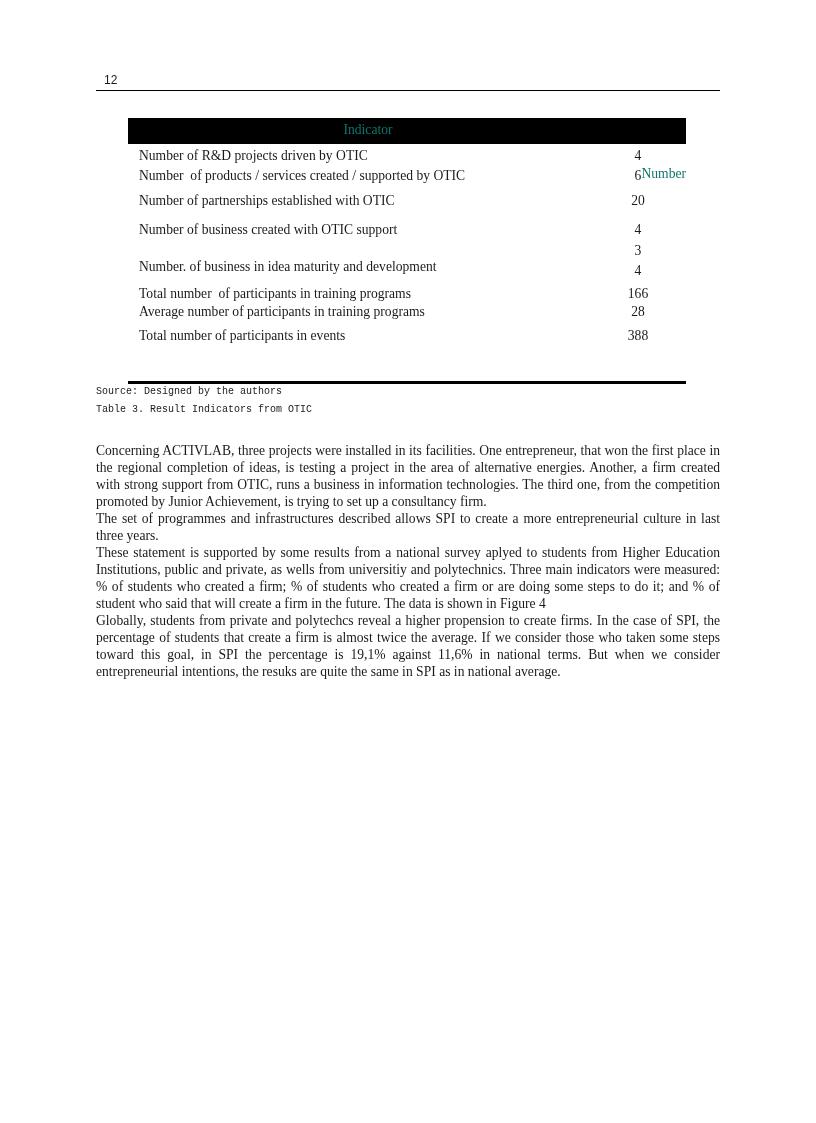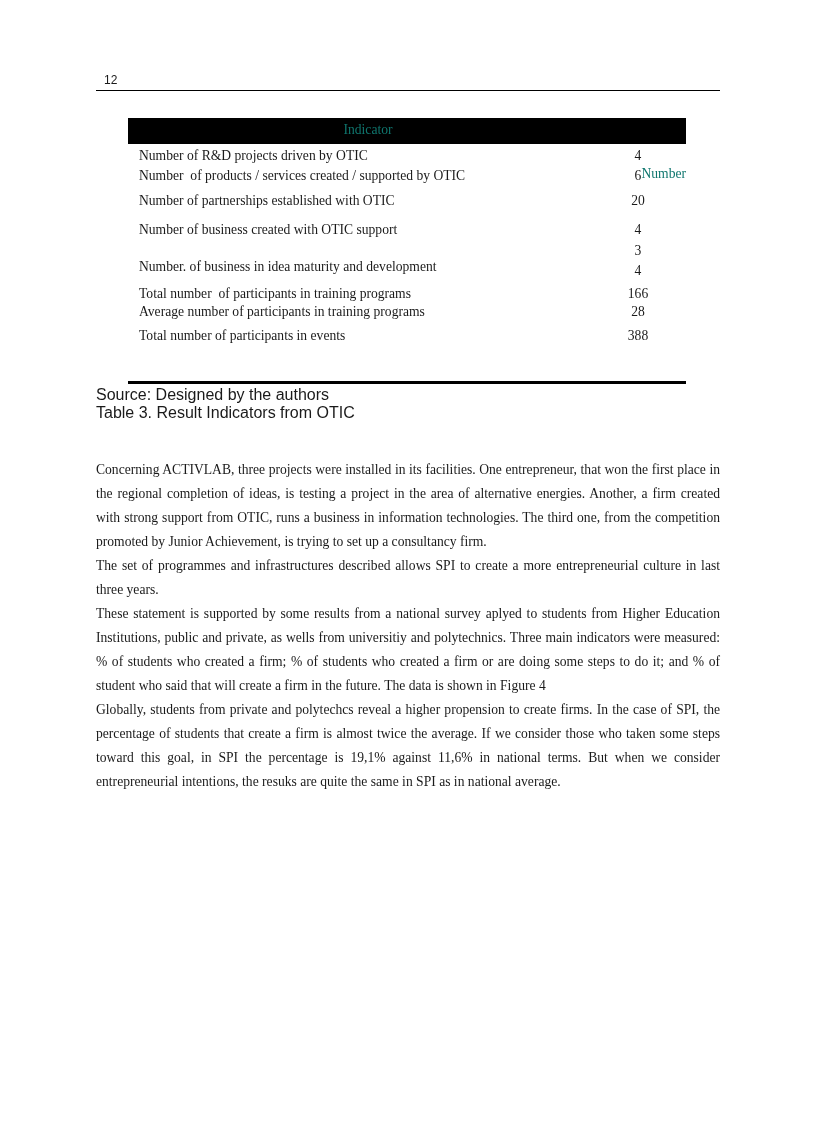--- a/index.html
+++ b/index.html
@@ -17,26 +17,25 @@
   }
   .tbl .thead {
     background: #000; color: #0f766e; height: 26px; position: relative;
   }
   .tbl .thead .h1 { position: absolute; left: 0; width: 480px; text-align: center; top: 4px; }
   .tbl .thead .h2 { position: absolute; right: 0; top: 3px; margin-top: 45px; }
   .row { position: absolute; left: 0; width: 558px; height: 18px; }
   .row .lbl { position: absolute; left: 11px; white-space: pre; }
   .row .val { position: absolute; right: 28px; width: 40px; text-align: center; }
   .tbl-bottom { position: absolute; left: 128px; top: 381px; width: 558px; height: 3px; background: #000; }
-  .caption { position: absolute; left: 96px; font-family: Liberation Sans, sans-serif; font-size: 16px; }
+  .caption { position: absolute; left: 96px; font-family: Liberation Mono, monospace; font-size: 10px; }
   .body-text {
     position: absolute; left: 96px; top: 442px; width: 624px;
-    font-family: "Liberation Serif", serif; font-size: 13.6px; line-height: 24px;
+    font-family: "Liberation Serif", serif; font-size: 13.6px; line-height: 17px;
     text-align: justify;
-    margin-top: 16px;
   }
   .body-text p { margin: 0; }
 </style>
 </head>
 <body>
 
 <div class="header">
   <span class="pnum">12</span>
 </div>
 

